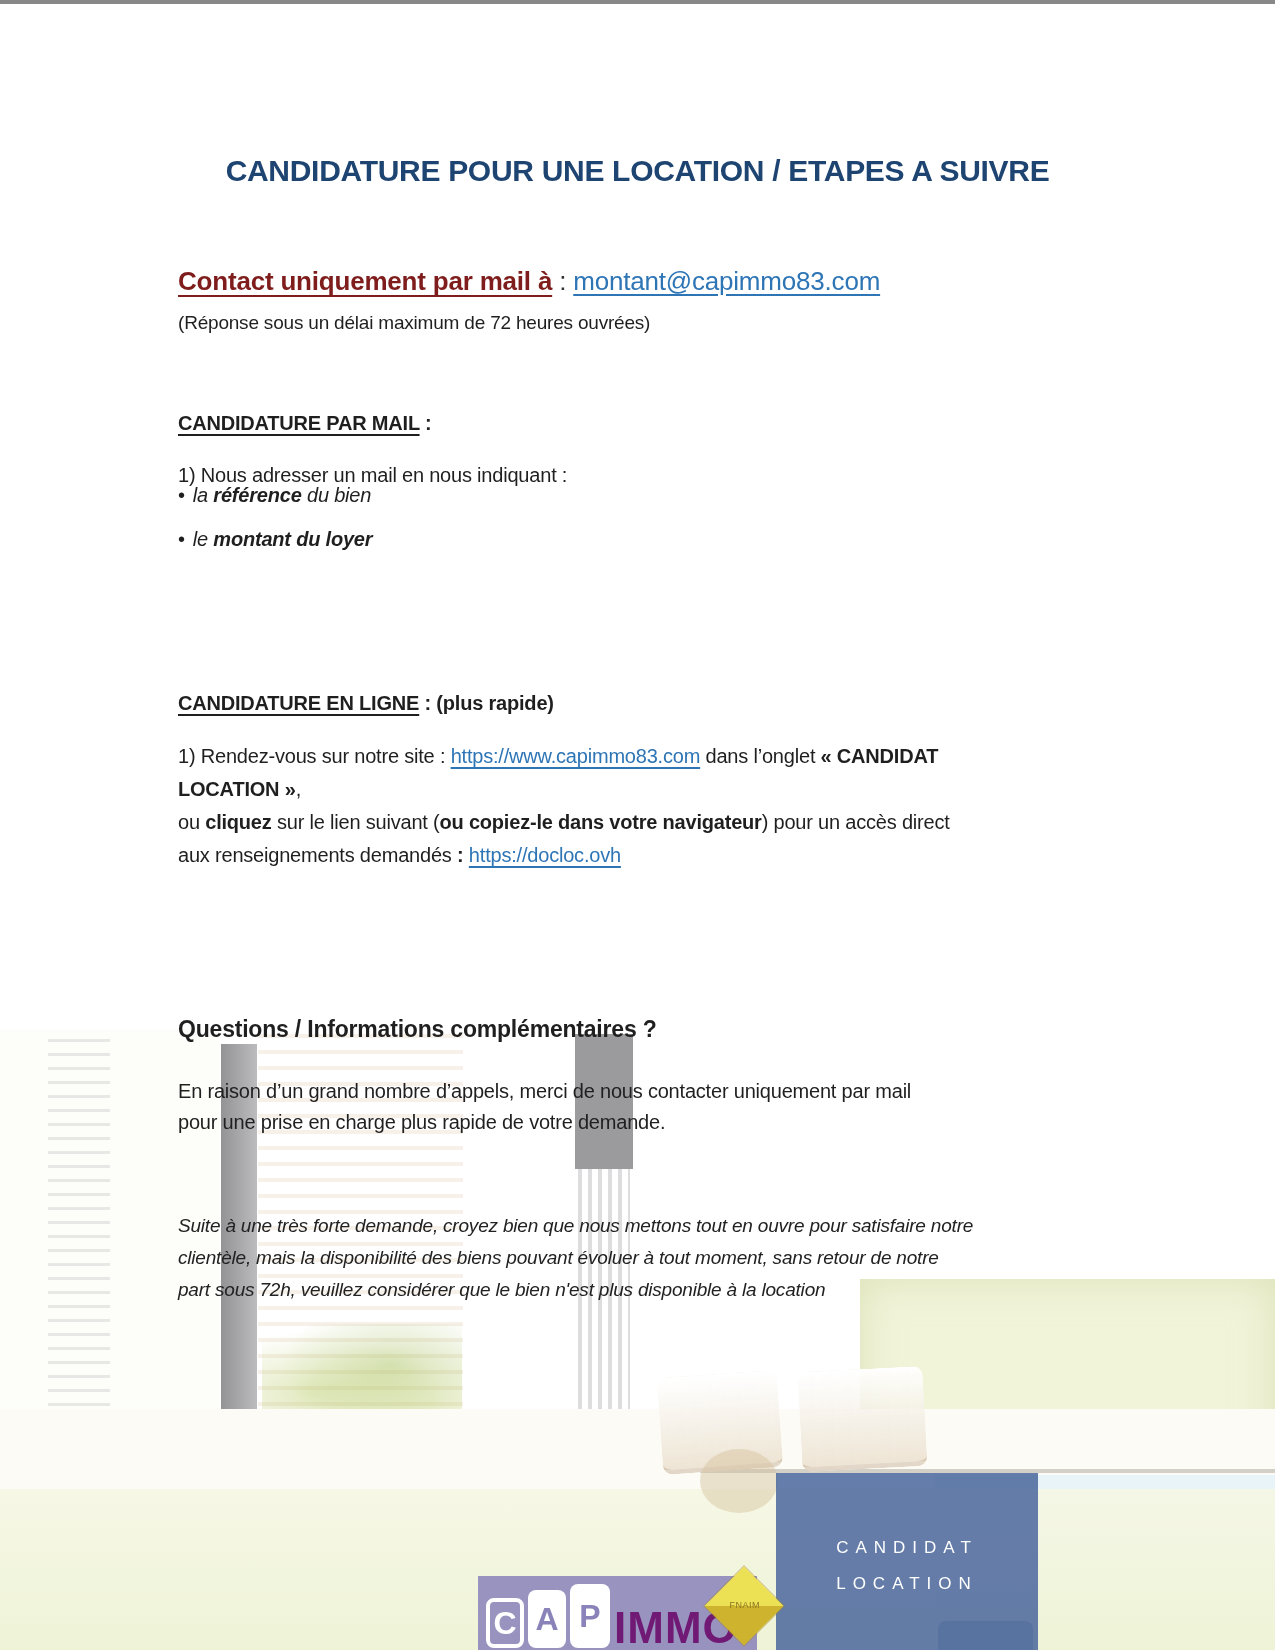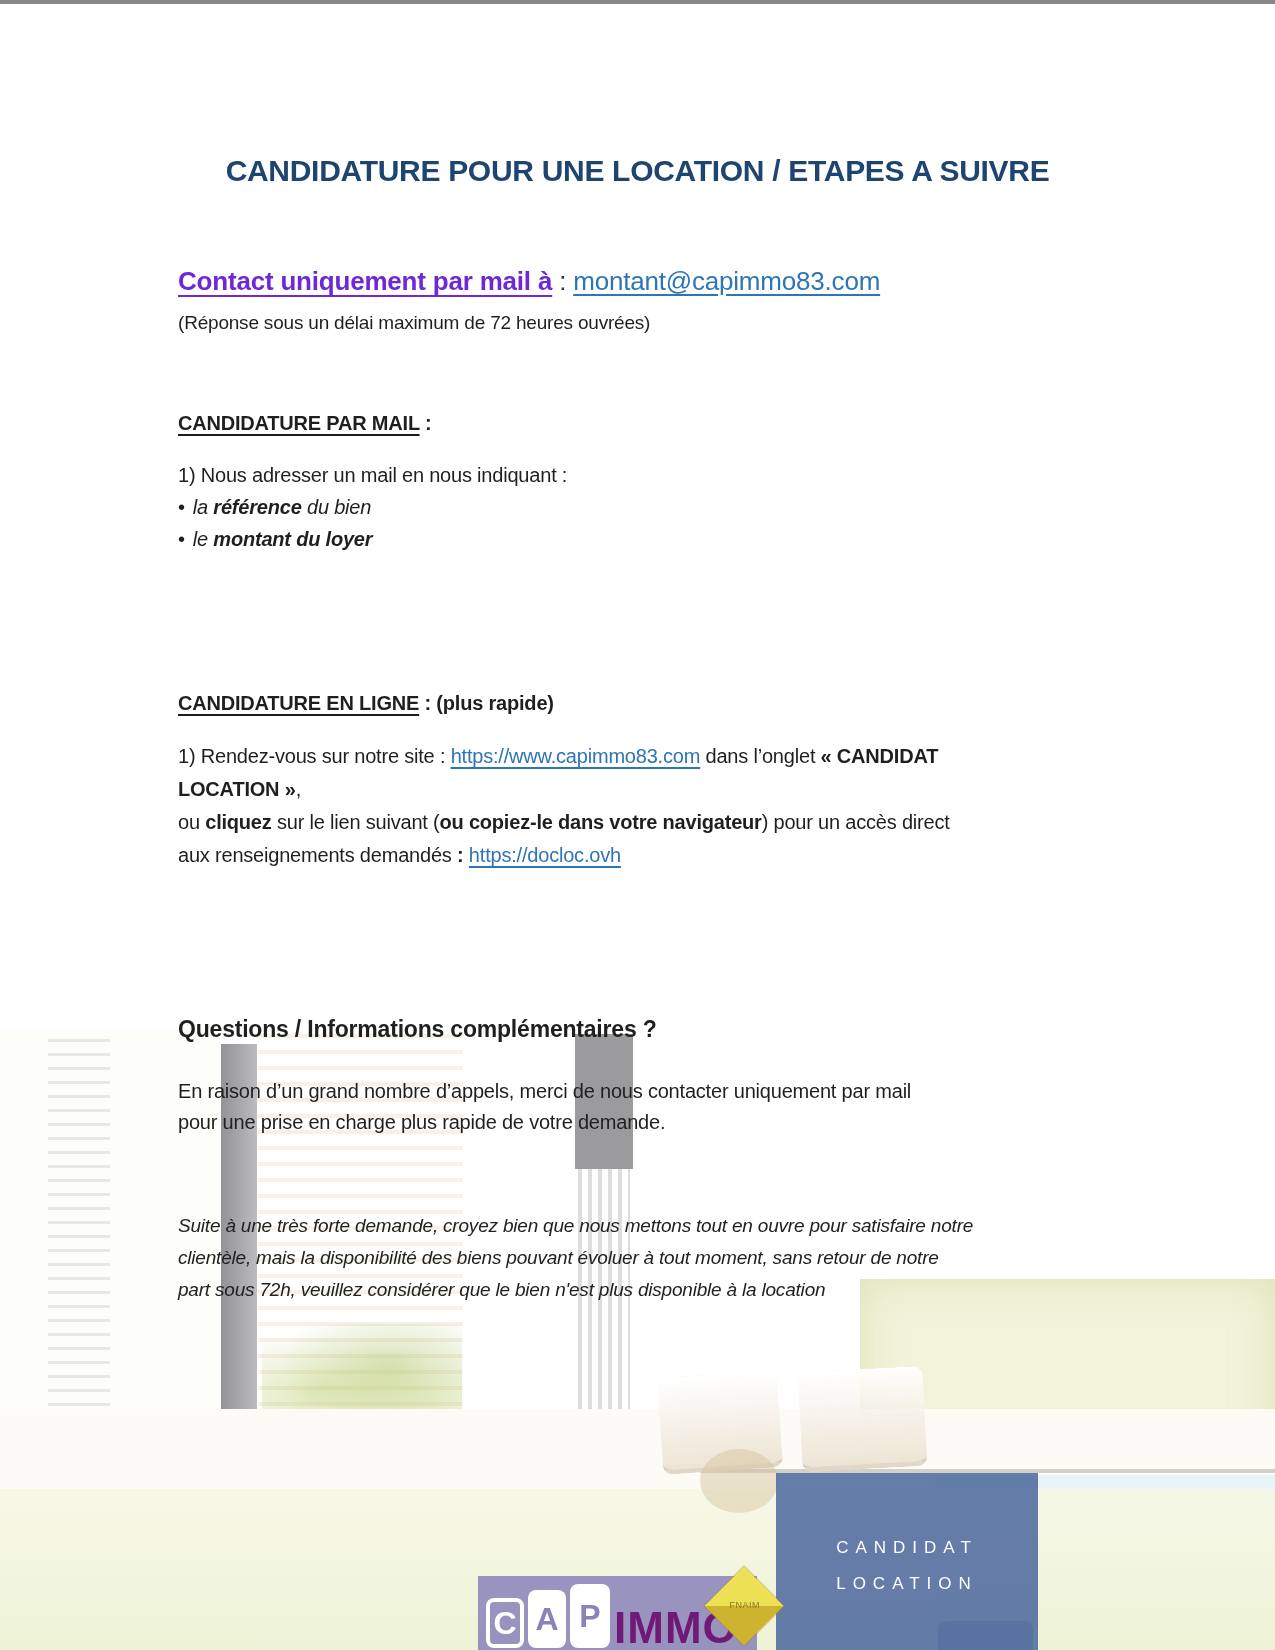--- a/index.html
+++ b/index.html
@@ -8,33 +8,33 @@
     background:#ffffff;overflow:hidden;
     font-family:"Liberation Sans",sans-serif;color:#1f1f1f;
   }
   
   .abs{position:absolute;left:178px;white-space:nowrap;letter-spacing:-0.2px;}
   .title{
     left:0;right:0;top:150px;text-align:center;
     font-size:30px;font-weight:700;color:#1e4472;letter-spacing:-0.3px;
   }
   .contact-line{top:262px;font-size:26px;}
-  .contact-label{font-weight:700;text-decoration:underline;text-underline-offset:5px;text-decoration-thickness:2px;color:#6d28d9;}
+  .contact-label{font-weight:700;text-decoration:underline;text-underline-offset:5px;text-decoration-thickness:2px;color:#7f1d1d;}
   .contact-colon{color:#333;}
   a.doclink{color:#2e75b6;text-decoration:underline;text-underline-offset:4px;cursor:pointer;}
   .contact-note{top:308px;font-size:19px;}
   .sec-head{font-size:20px;font-weight:700;}
   .sec-head .u{text-decoration:underline;text-underline-offset:4px;text-decoration-thickness:1.5px;}
   .h-mail{top:408px;text-align:center;}
   .body-t{font-size:20px;}
   .p1{top:460px;}
   .bullet{font-style:italic;}
   .bullet .b{font-weight:700;}
   .bullet .dot{font-style:normal;margin-right:8px;}
-  .b1{top:492px;}
+  .b1{top:480px;}
   .b2{top:524px;}
   .p2{top:588px;}
   .h-online{top:688px;}
   .para{line-height:33px;}
   .p3{top:736px;}
   .p3 .b{font-weight:700;}
   .p4{top:888px;line-height:32px;}
   .h-q{top:1012px;font-size:23px;font-weight:700;}
   .p5{top:1072px;line-height:31px;}
   .notice{top:1206px;font-size:19px;font-style:italic;line-height:32px;color:#222;}

